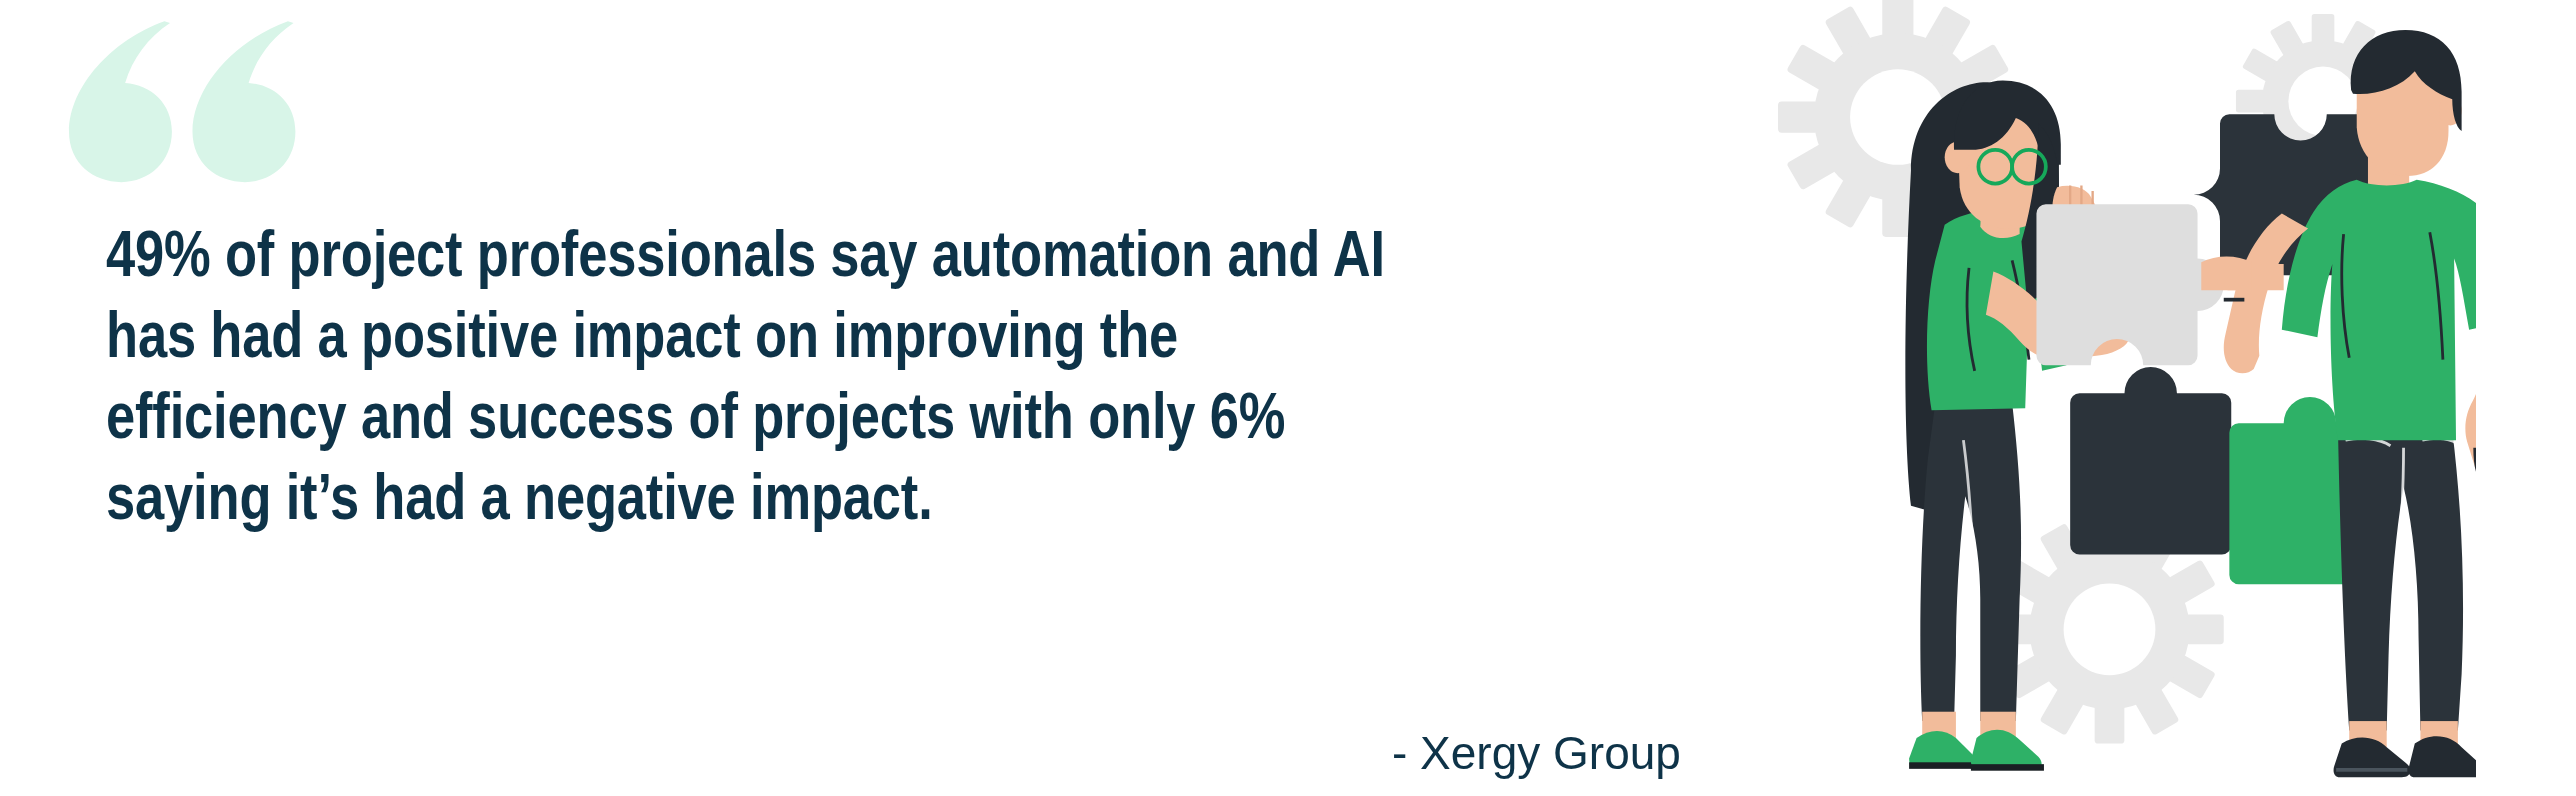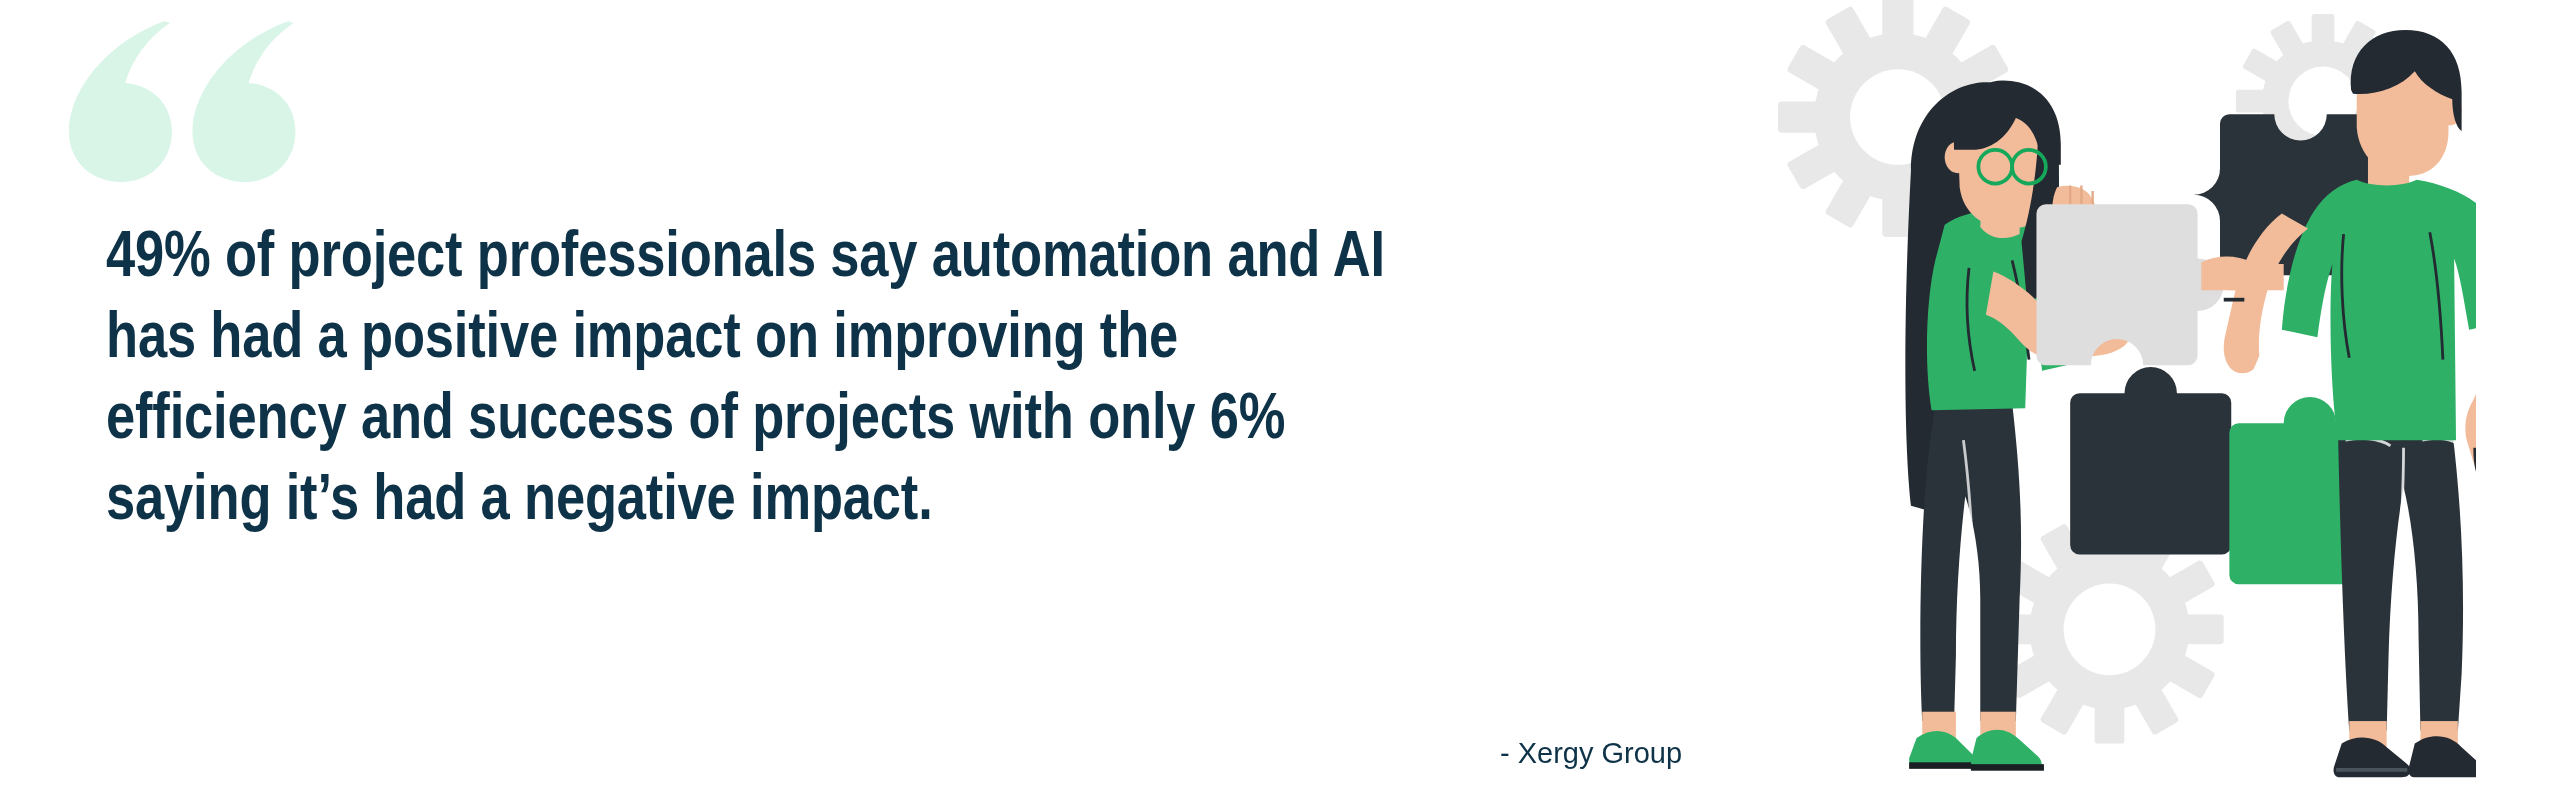--- a/index.html
+++ b/index.html
@@ -42,25 +42,25 @@
     letter-spacing: -0.2px;
     color: #0E3348;
     white-space: nowrap;
     transform: scaleX(0.82);
     transform-origin: left center;
   }
 
   
   #attribution {
     position: absolute;
-    left: 1500px;
+    left: 1392px;
     top: 729px;
     font-family: "Liberation Sans", sans-serif;
     font-weight: 400;
-    font-size: 29px;
+    font-size: 46px;
     line-height: 49px;
     color: #0E3348;
     white-space: nowrap;
   }
 
   
   #illustration {
     position: absolute;
     left: 1761px;
     top: 0px;

